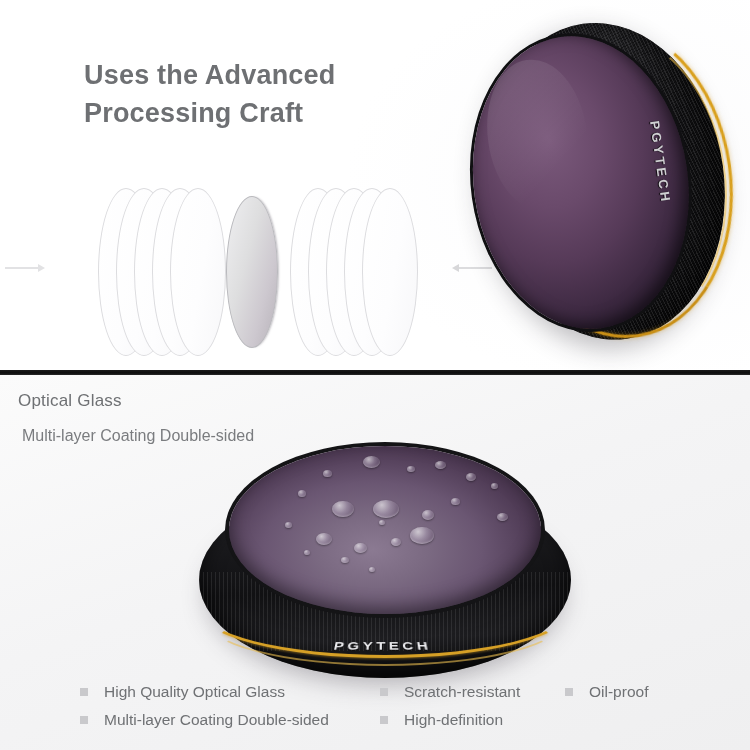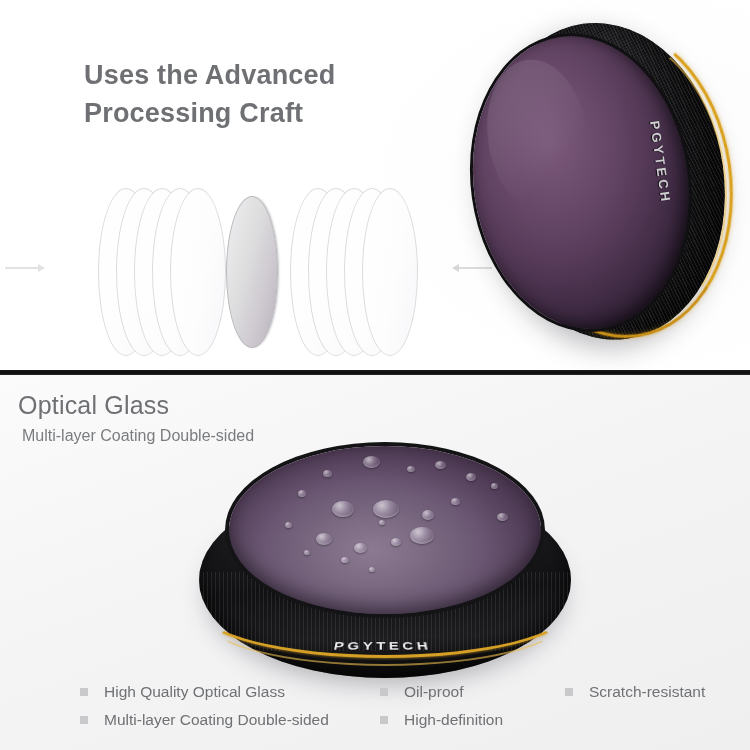--- a/index.html
+++ b/index.html
@@ -119,21 +119,21 @@
   }
 
   
   .bottom-section {
     position:absolute; left:0; top:375px; width:750px; height:375px;
     background:linear-gradient(160deg,#fbfbfb 0%,#f4f4f5 45%,#efeff0 100%);
     overflow:hidden;
   }
   .sub-headline {
     position:absolute; left:18px; top:16px;
-    font-size:25px; color:#6e7073; font-weight:400; letter-spacing:.2px;
+    font-size:17px; color:#6e7073; font-weight:400; letter-spacing:.2px;
   }
   .sub-sub {
     position:absolute; left:22px; top:52px;
     font-size:16px; color:#7a7c7f; font-weight:400;
   }
 
   
   .filter-flat { position:absolute; left:185px; top:63px; width:400px; height:250px; }
   .ff-barrel {
     position:absolute; left:14px; top:44px; width:372px; height:196px;
@@ -270,25 +270,25 @@
       </div>
     </div>
 
     <div class="features">
       <div class="feat">
         <span class="feat-dot"></span>
         <span class="feat-label">High Quality Optical Glass</span>
       </div>
       <div class="feat">
         <span class="feat-dot"></span>
+        <span class="feat-label">Scratch-resistant</span>
+      </div>
+      <div class="feat">
+        <span class="feat-dot"></span>
         <span class="feat-label">Oil-proof</span>
-      </div>
-      <div class="feat">
-        <span class="feat-dot"></span>
-        <span class="feat-label">Scratch-resistant</span>
       </div>
       <div class="feat">
         <span class="feat-dot"></span>
         <span class="feat-label">Multi-layer Coating Double-sided</span>
       </div>
       <div class="feat">
         <span class="feat-dot"></span>
         <span class="feat-label">High-definition</span>
       </div>
     </div>

